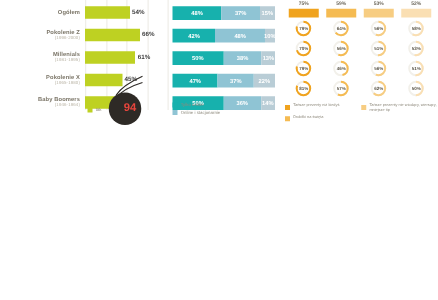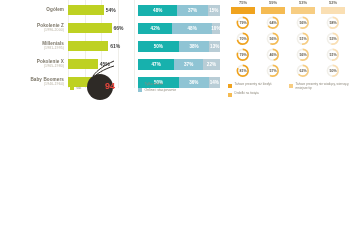--- a/index.html
+++ b/index.html
@@ -36,21 +36,21 @@
   .sw{width:4px;height:4px;flex:0 0 4px;margin-right:2.5px;}
   .p1-leg .tx{font-size:3.6px;color:#8e897c;}
 
   
   .blob{position:absolute;left:83px;top:60px;width:34px;height:40px;}
   .blob .circ{
     position:absolute;left:4px;top:14px;width:26px;height:26px;border-radius:50%;
     background:#2e2a26;
   }
   .blob .num{
-    position:absolute;left:4px;top:22px;width:46px;text-align:center;
+    position:absolute;left:16px;top:22px;width:46px;
     font-size:9px;font-weight:bold;color:#e8453c;line-height:1;
   }
   .blob svg{position:absolute;left:0;top:0;}
 
   
   .panel2{position:relative;width:86px;height:100px;flex:0 0 86px;}
   .p2-rows{position:absolute;left:2px;top:2px;width:82px;}
   .p2-row{height:17px;display:flex;align-items:center;margin-bottom:1px;}
   .p2-stack{display:flex;height:11px;width:82px;}
   .p2-seg{

